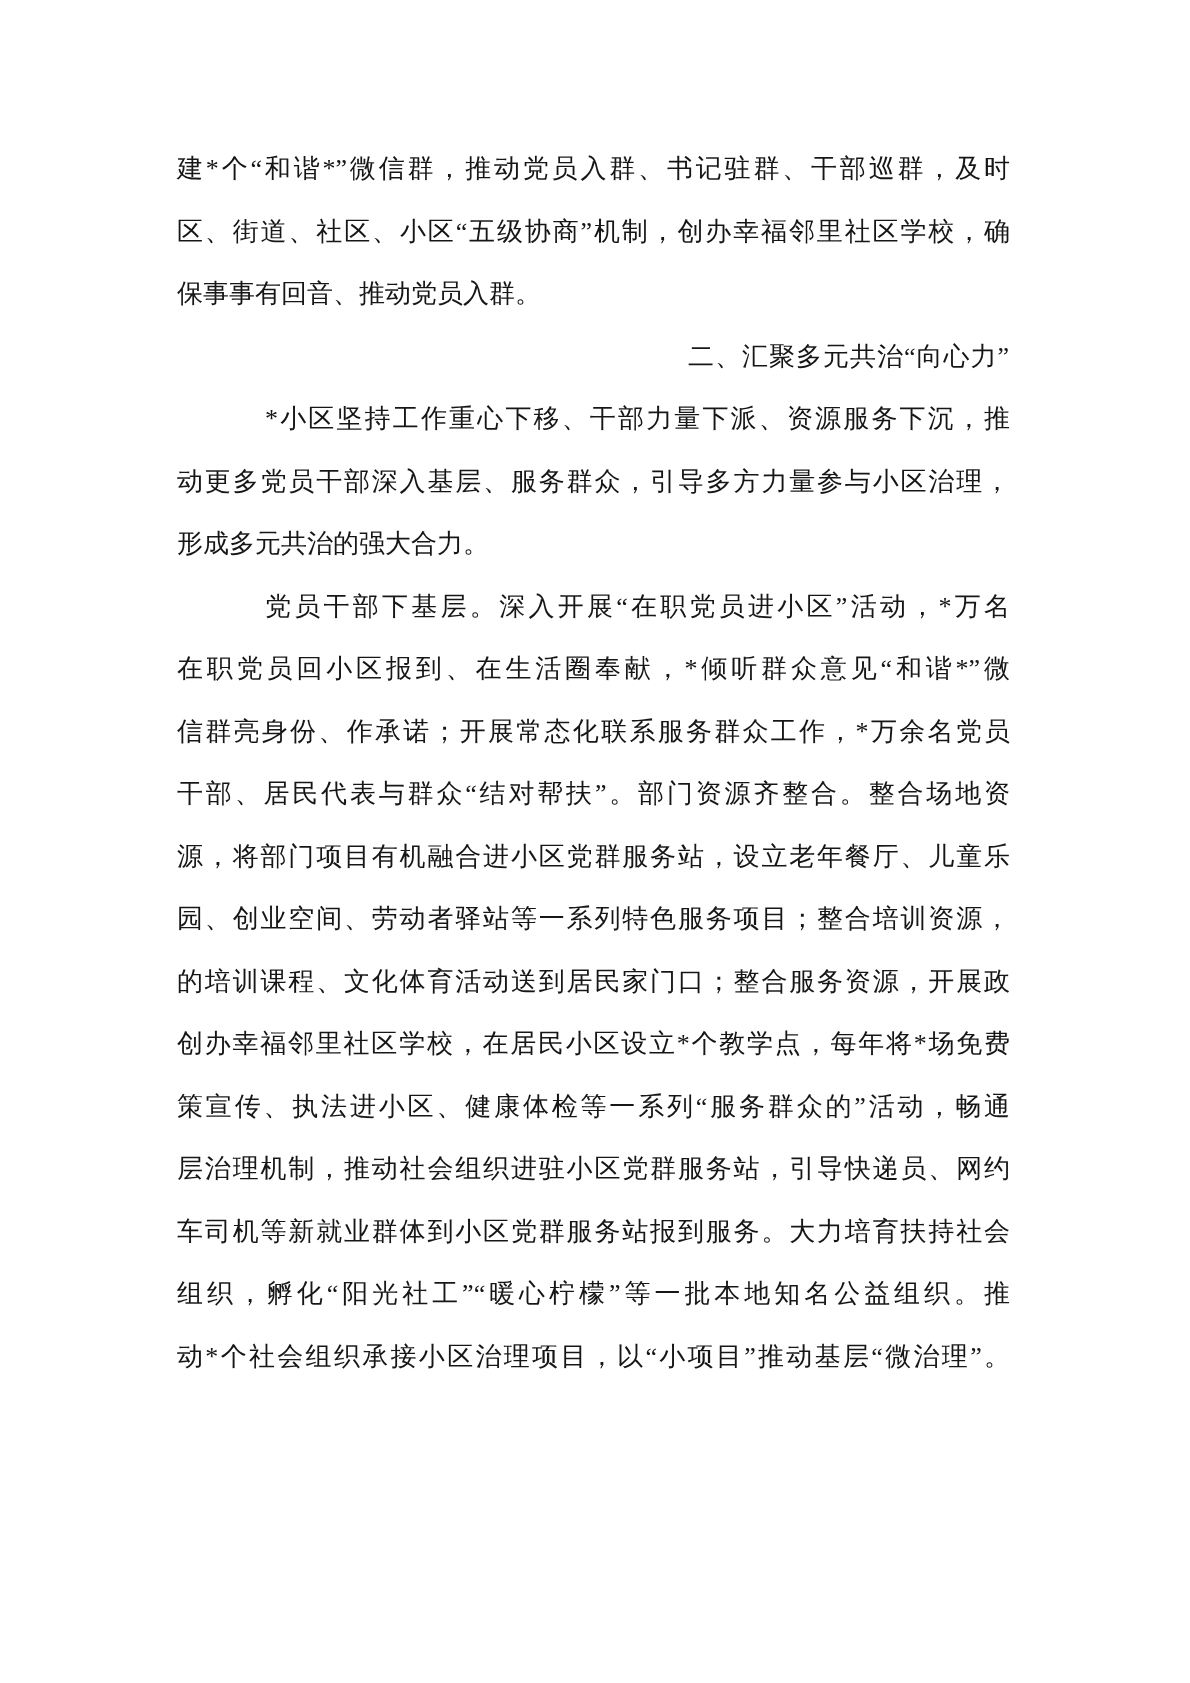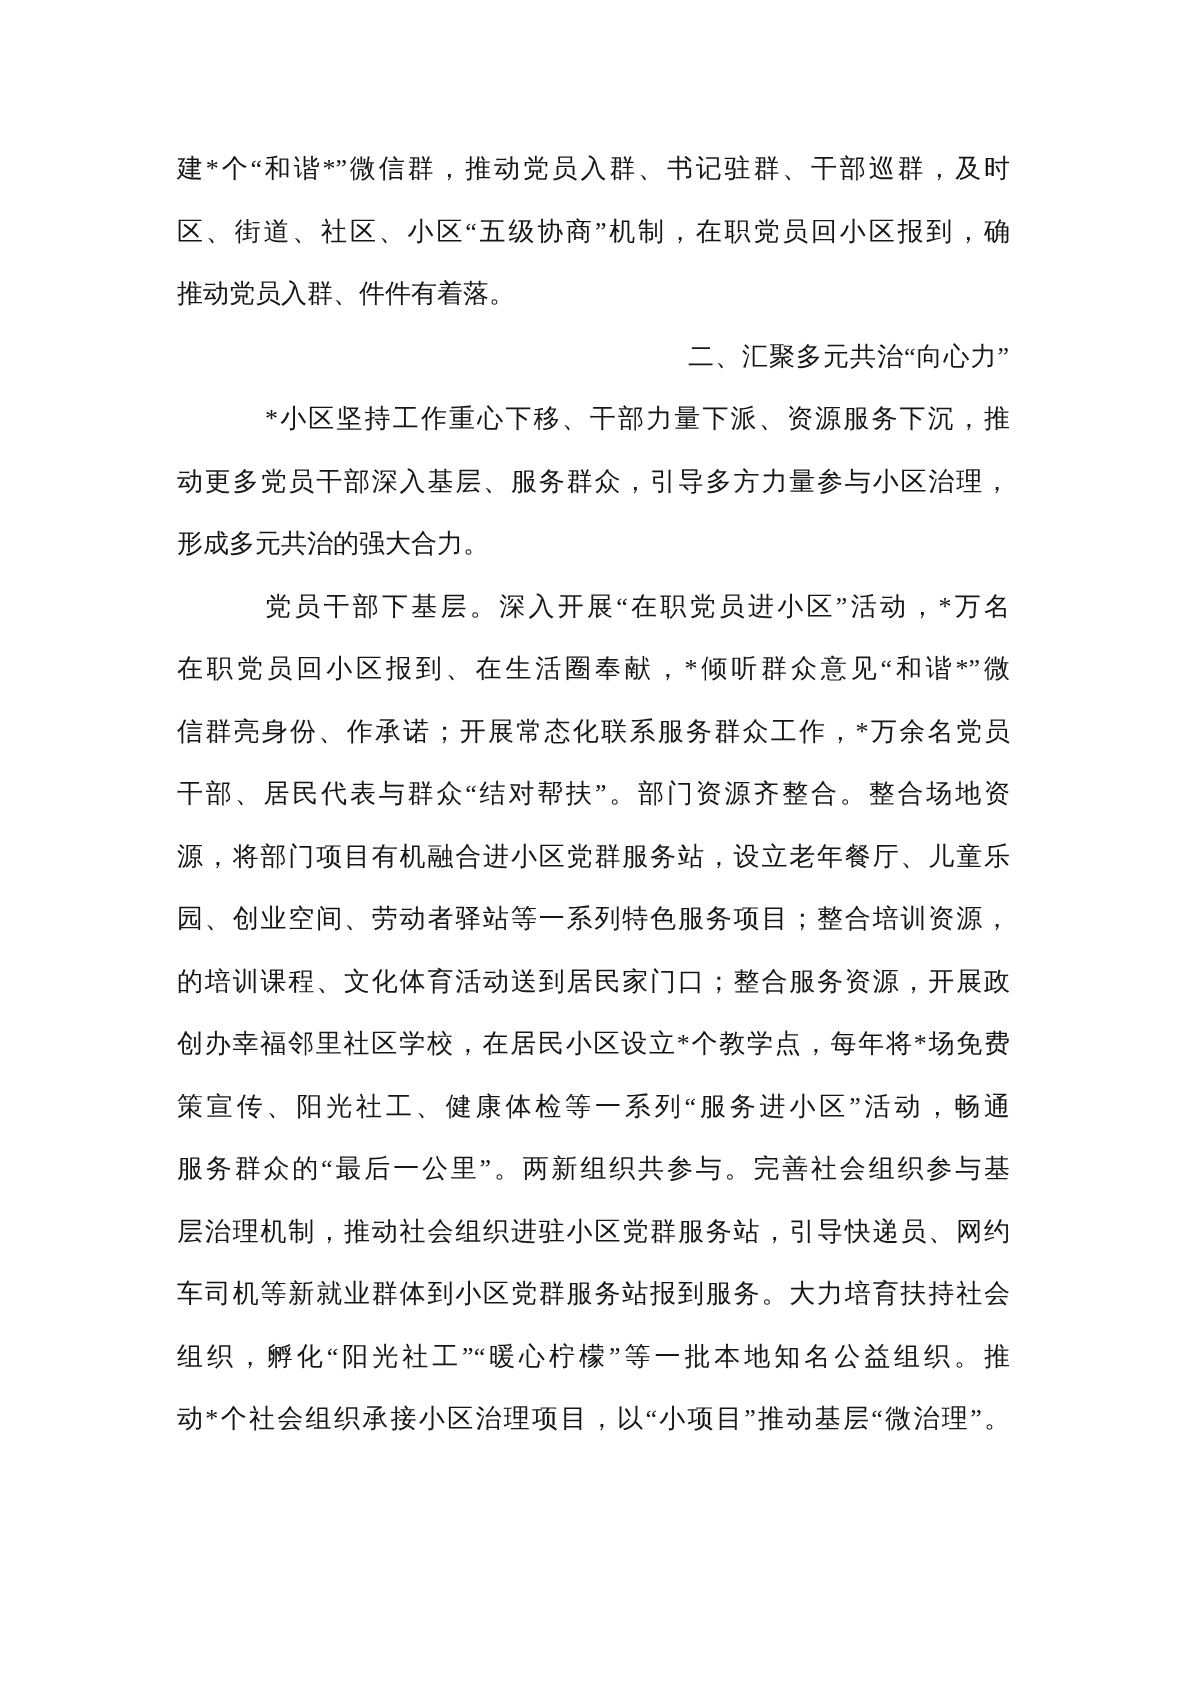--- a/index.html
+++ b/index.html
@@ -43,34 +43,33 @@
     letter-spacing:1px;
     text-align:right;
   }
 </style>
 </head>
 <body>
 
 <div class="page">
   <div class="text-block" id="textBlock">
       <div class="line just">建*个“和谐*”微信群，推动党员入群、书记驻群、干部巡群，及时</div>
-      <div class="line just">区、街道、社区、小区“五级协商”机制，在职党员回小区报到，确</div>
-      <div class="line">推动党员入群、件件有着落。</div>
+      <div class="line just">区、街道、社区、小区“五级协商”机制，创办幸福邻里社区学校，确</div>
+      <div class="line">保事事有回音、推动党员入群。</div>
       <div class="line ind heading">二、汇聚多元共治“向心力”</div>
       <div class="line just ind">*小区坚持工作重心下移、干部力量下派、资源服务下沉，推</div>
       <div class="line just">动更多党员干部深入基层、服务群众，引导多方力量参与小区治理，</div>
       <div class="line">形成多元共治的强大合力。</div>
       <div class="line just ind">党员干部下基层。深入开展“在职党员进小区”活动，*万名</div>
       <div class="line just">在职党员回小区报到、在生活圈奉献，*倾听群众意见“和谐*”微</div>
       <div class="line just">信群亮身份、作承诺；开展常态化联系服务群众工作，*万余名党员</div>
       <div class="line just">干部、居民代表与群众“结对帮扶”。部门资源齐整合。整合场地资</div>
       <div class="line just">源，将部门项目有机融合进小区党群服务站，设立老年餐厅、儿童乐</div>
       <div class="line just">园、创业空间、劳动者驿站等一系列特色服务项目；整合培训资源，</div>
       <div class="line just">的培训课程、文化体育活动送到居民家门口；整合服务资源，开展政</div>
       <div class="line just">创办幸福邻里社区学校，在居民小区设立*个教学点，每年将*场免费</div>
-      <div class="line just">策宣传、阳光社工、健康体检等一系列“服务进小区”活动，畅通</div>
-      <div class="line just">服务群众的“最后一公里”。两新组织共参与。完善社会组织参与基</div>
+      <div class="line just">策宣传、执法进小区、健康体检等一系列“服务群众的”活动，畅通</div>
       <div class="line just">层治理机制，推动社会组织进驻小区党群服务站，引导快递员、网约</div>
       <div class="line just">车司机等新就业群体到小区党群服务站报到服务。大力培育扶持社会</div>
       <div class="line just">组织，孵化“阳光社工”“暖心柠檬”等一批本地知名公益组织。推</div>
       <div class="line just">动*个社会组织承接小区治理项目，以“小项目”推动基层“微治理”。</div>
     </div>
 </div>
 
 </body></html>

